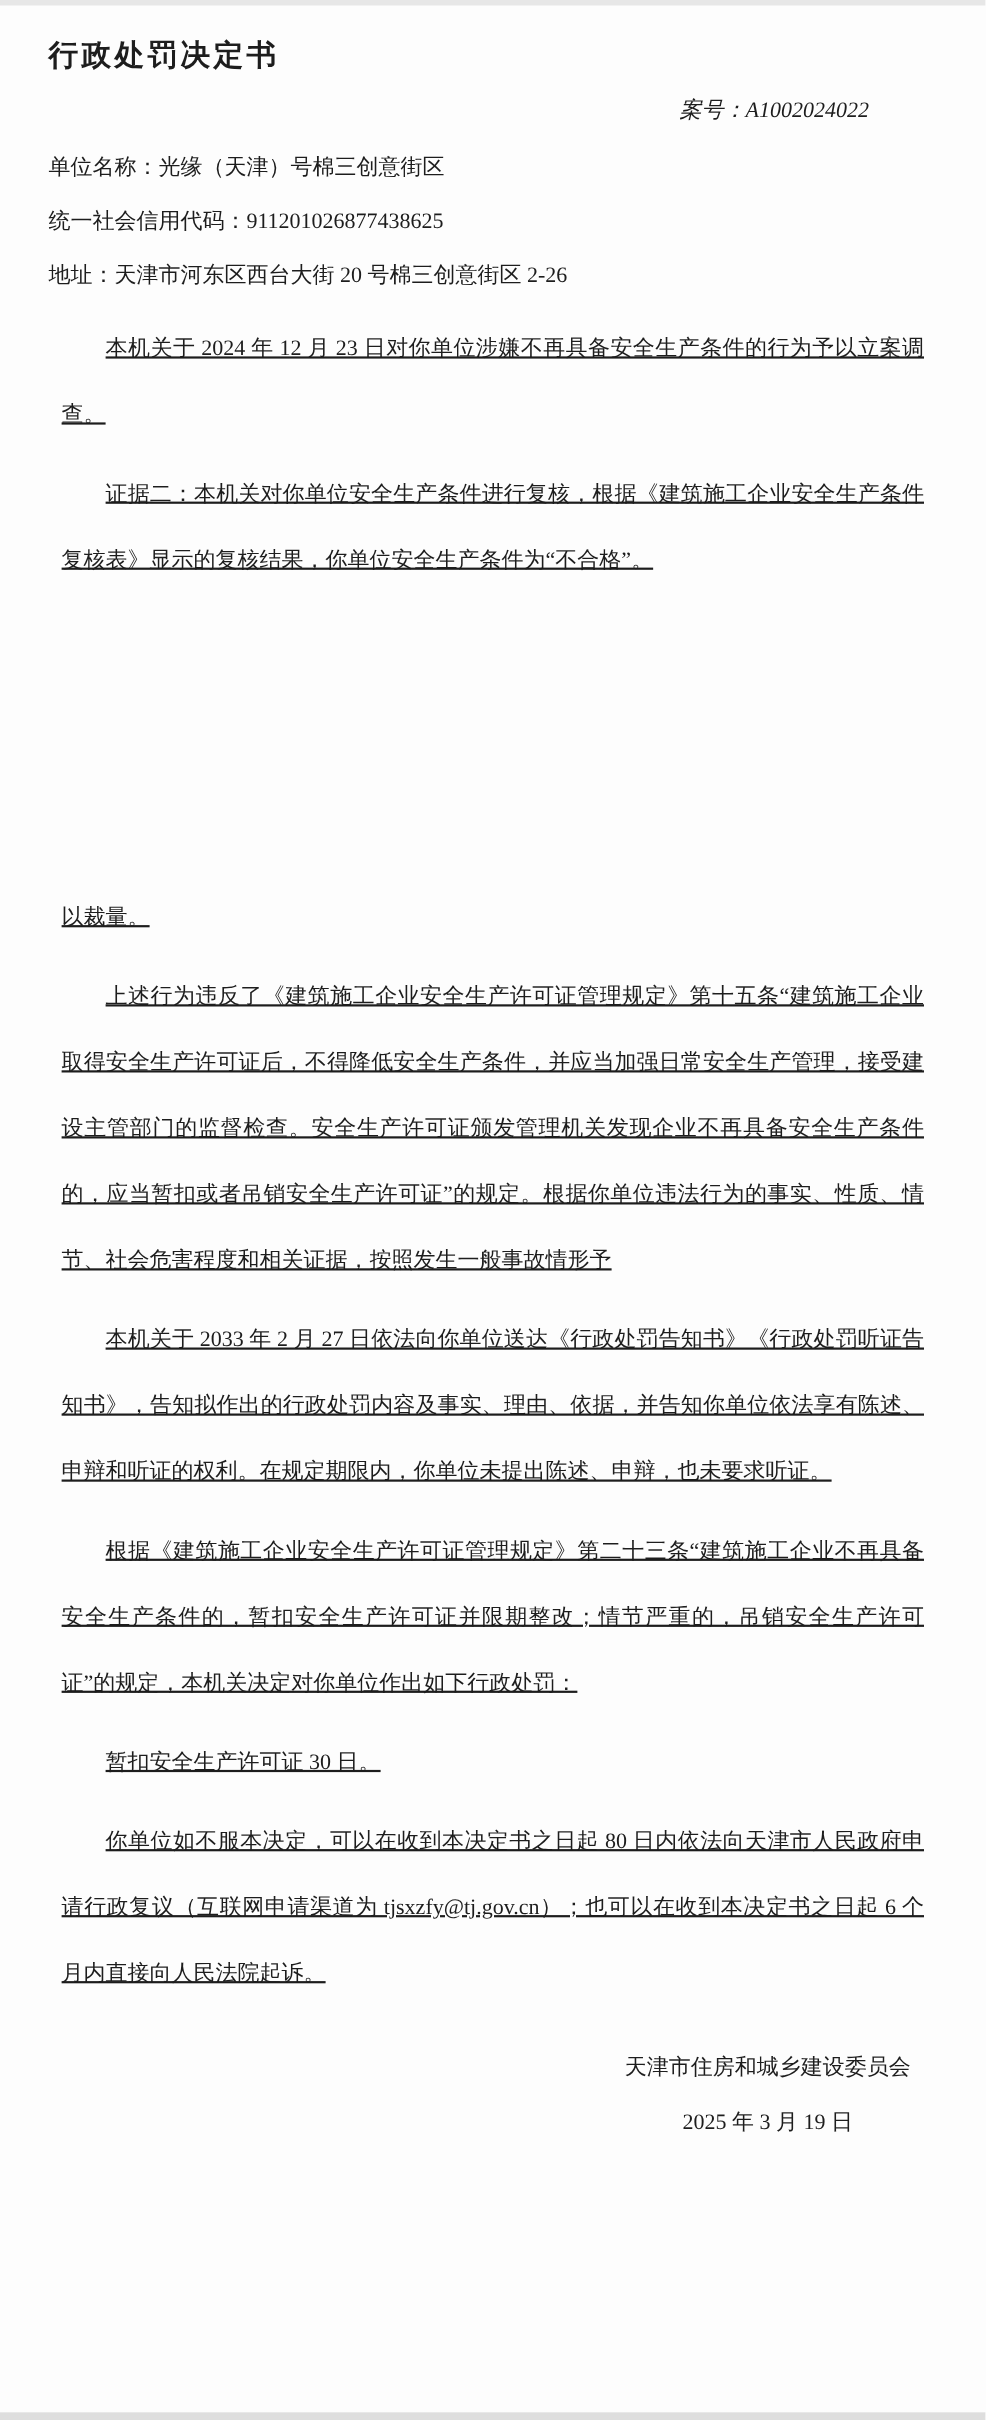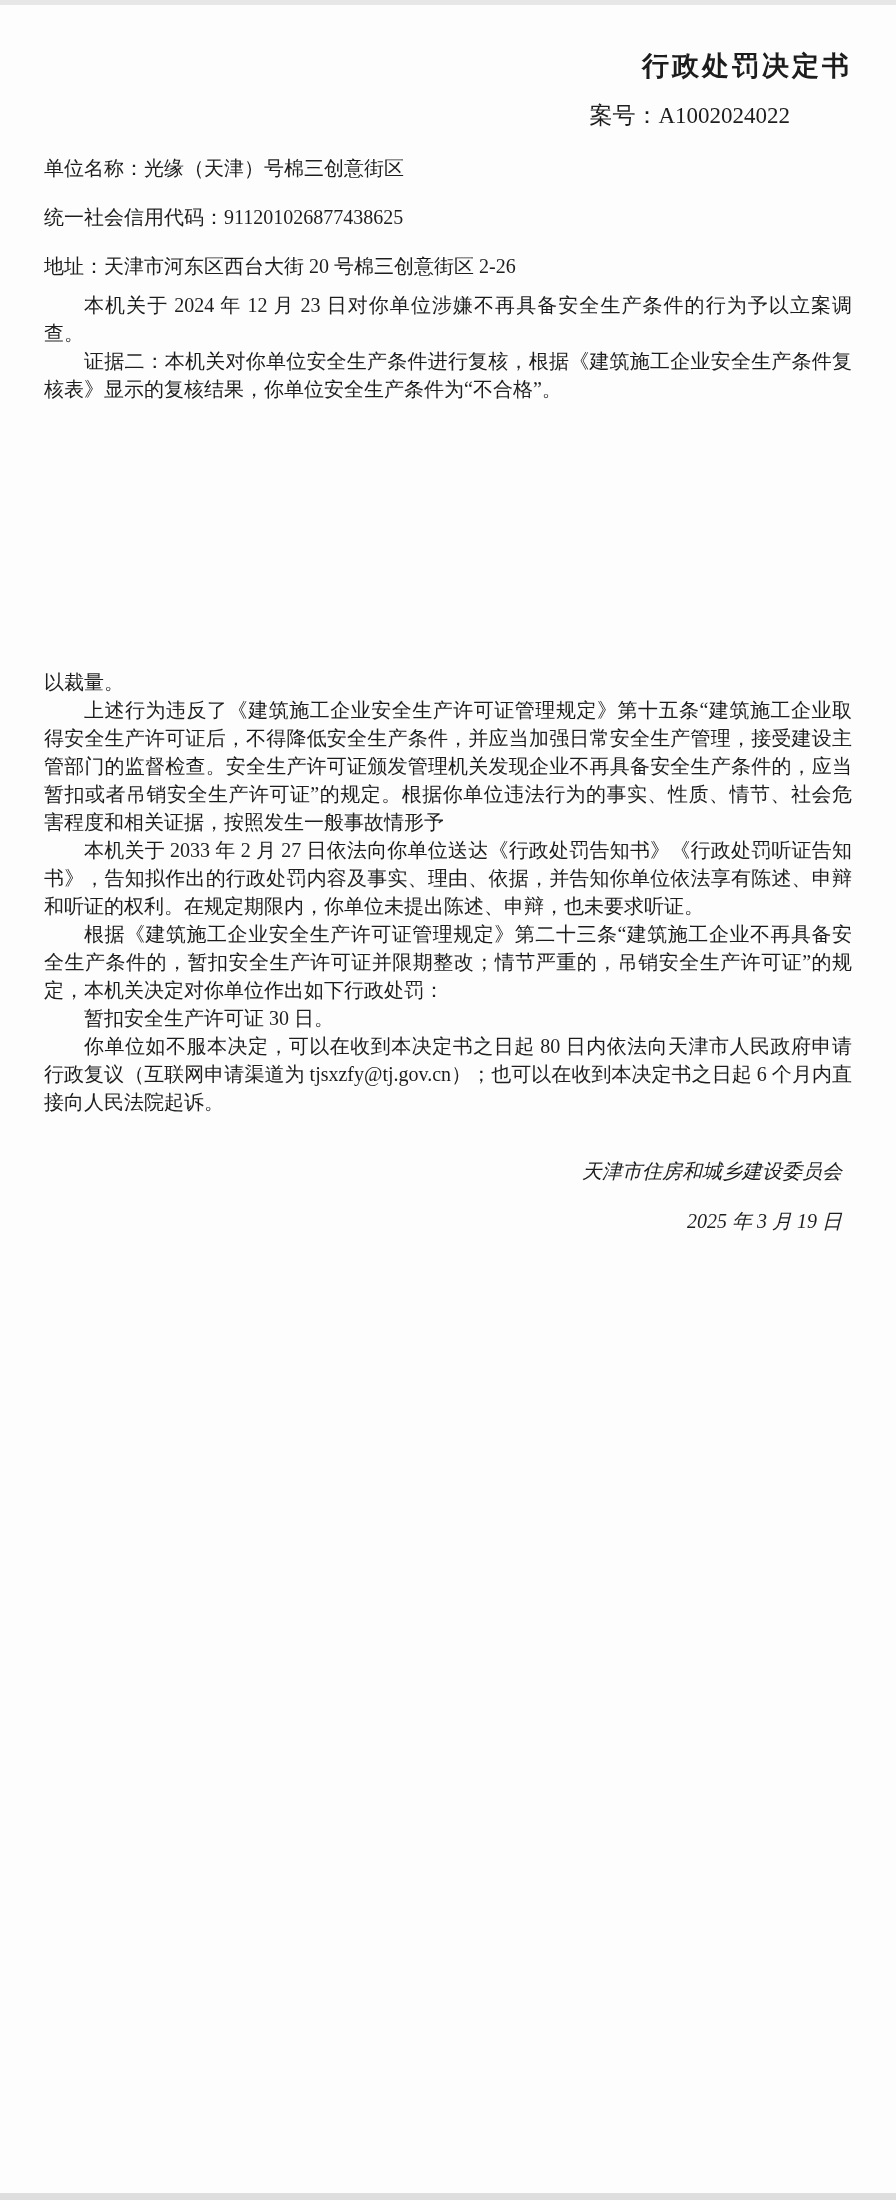--- a/index.html
+++ b/index.html
@@ -12,60 +12,60 @@
     font-family: "Liberation Serif", "DejaVu Serif", serif;
     color: #1d1d1d;
   }
   .edge-strip { position: absolute; left: 0; right: 0; height: 5px; background: #e7e7e7; }
   .edge-strip.top { top: 0; }
   .edge-strip.bottom { bottom: 0; height: 7px; background: #dedede; }
 
   .page { padding: 0 44px; }
 
   .doc-title {
-    text-align: right;
+    text-align: left;
     font-size: 27px;
     font-weight: bold;
     letter-spacing: 3px;
     padding-top: 30px;
     line-height: 40px;
-    margin-top: 16px;
   }
   .case-number {
     text-align: right;
-    font-size: 23px;
+    font-size: 20px;
     margin-top: 16px;
     padding-right: 62px;
     line-height: 28px;
+    font-style: italic;
   }
   .info-fields {
     margin-top: 14px;
     font-size: 20px;
   }
   .info-field { line-height: 49px; }
 
   .paragraphs { font-size: 20px; }
   .para {
-    margin: 0;
-    line-height: 28px;
+    margin: 12px;
+    line-height: 60px;
     text-align: justify;
+    text-decoration: underline;
   }
   .para.indent { text-indent: 2em; }
   .para.gap-before { margin-top: 265px; }
 
   .signature-block {
     margin-top: 30px;
     text-align: right;
     font-size: 20px;
   }
   .signature-inner {
     display: inline-block;
-    text-align: right;
-    margin-right: 10px;
-    font-style: italic;
+    text-align: center;
+    margin-right: 24px;
   }
   .signature-line { line-height: 50px; }
   .date-line { line-height: 50px; }
 </style>
 </head>
 <body>
 
 <div class="edge-strip top"></div>
 
 <div class="page">

